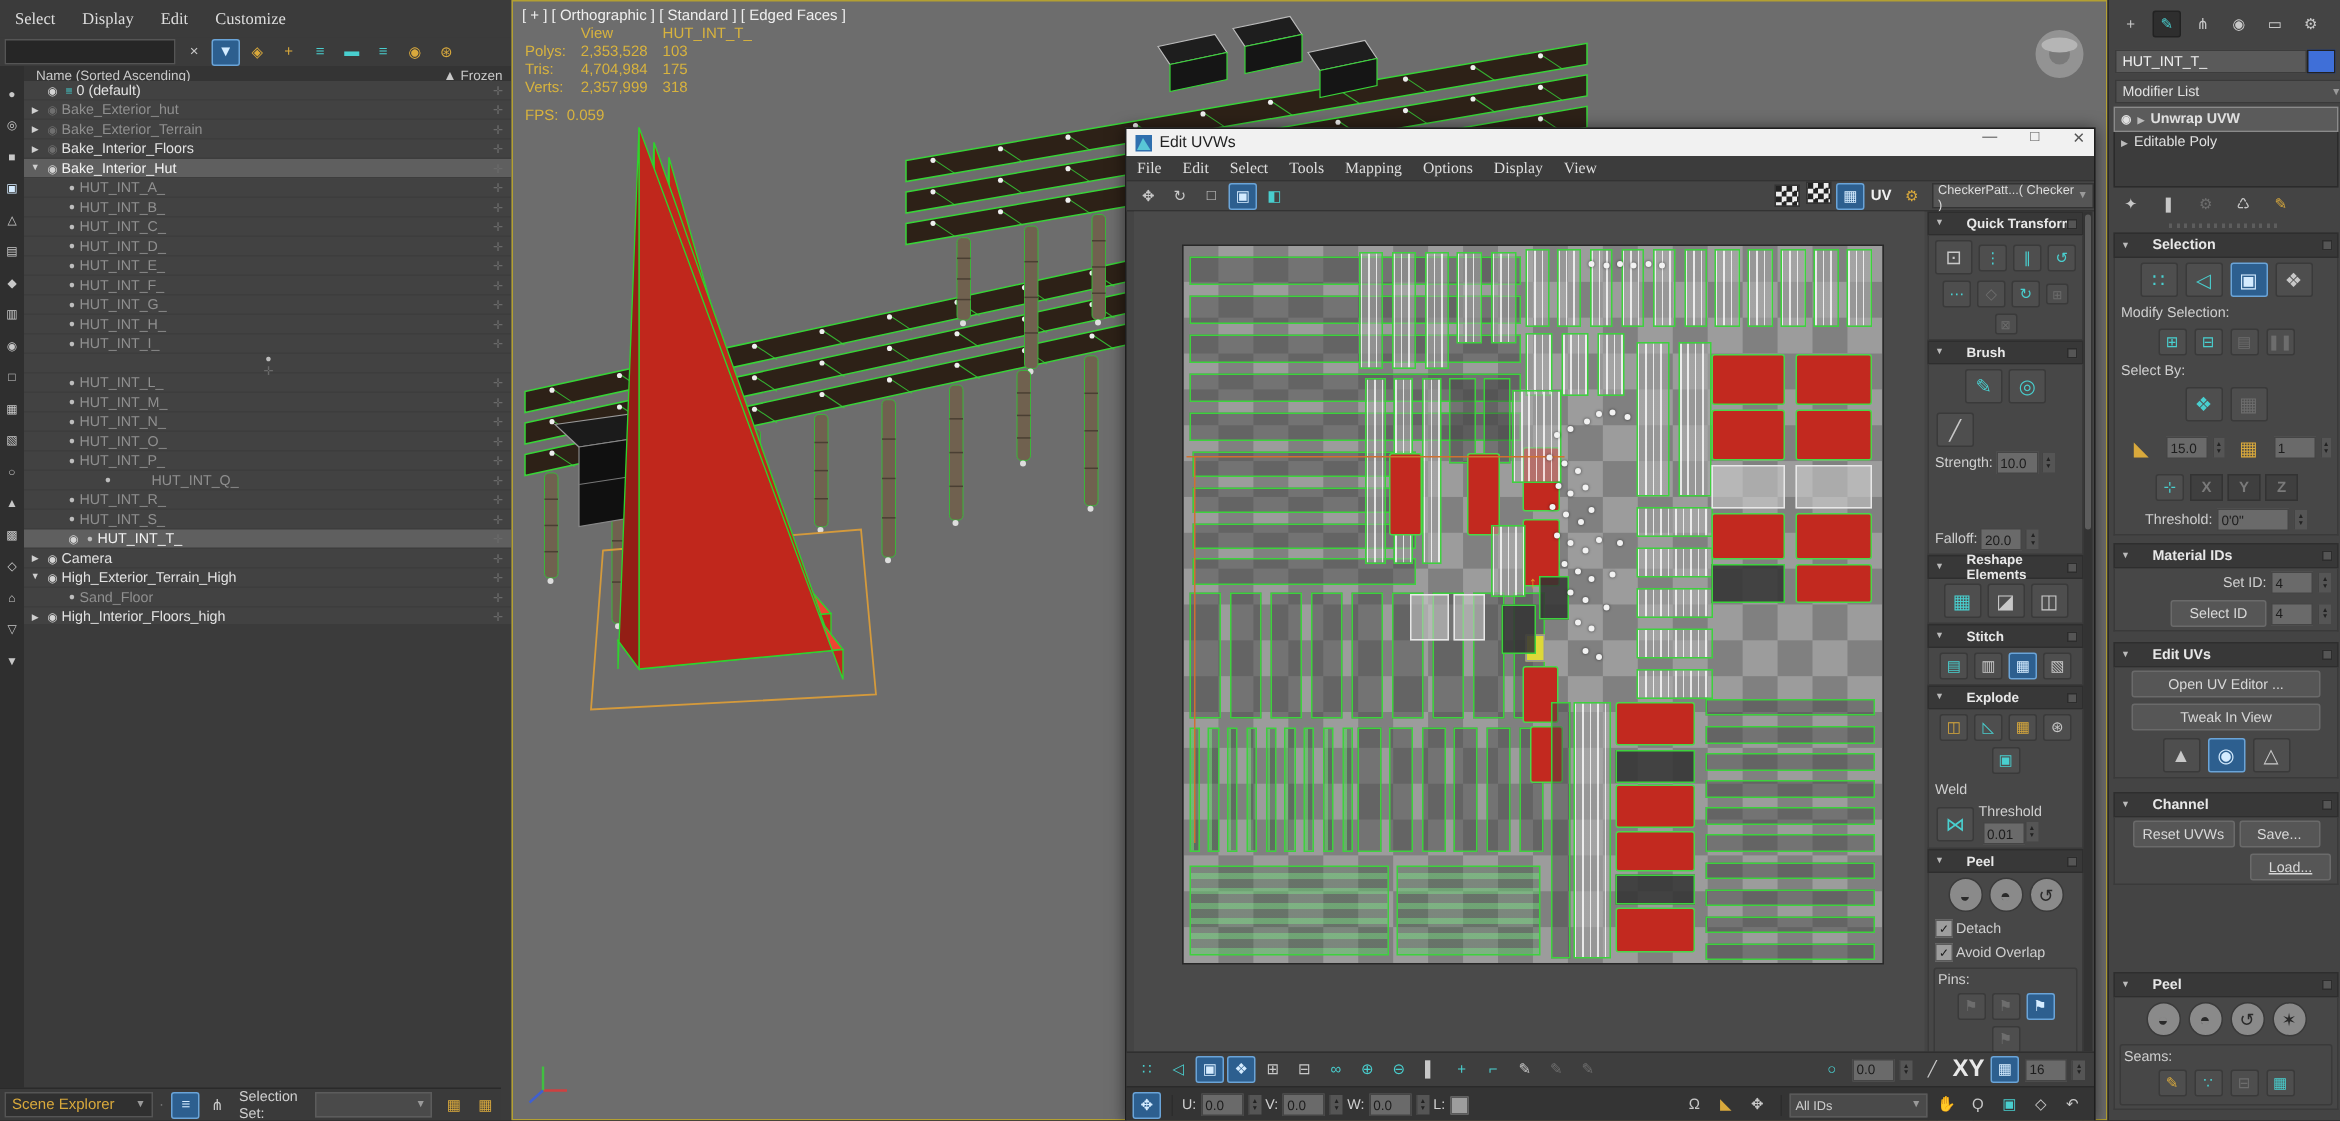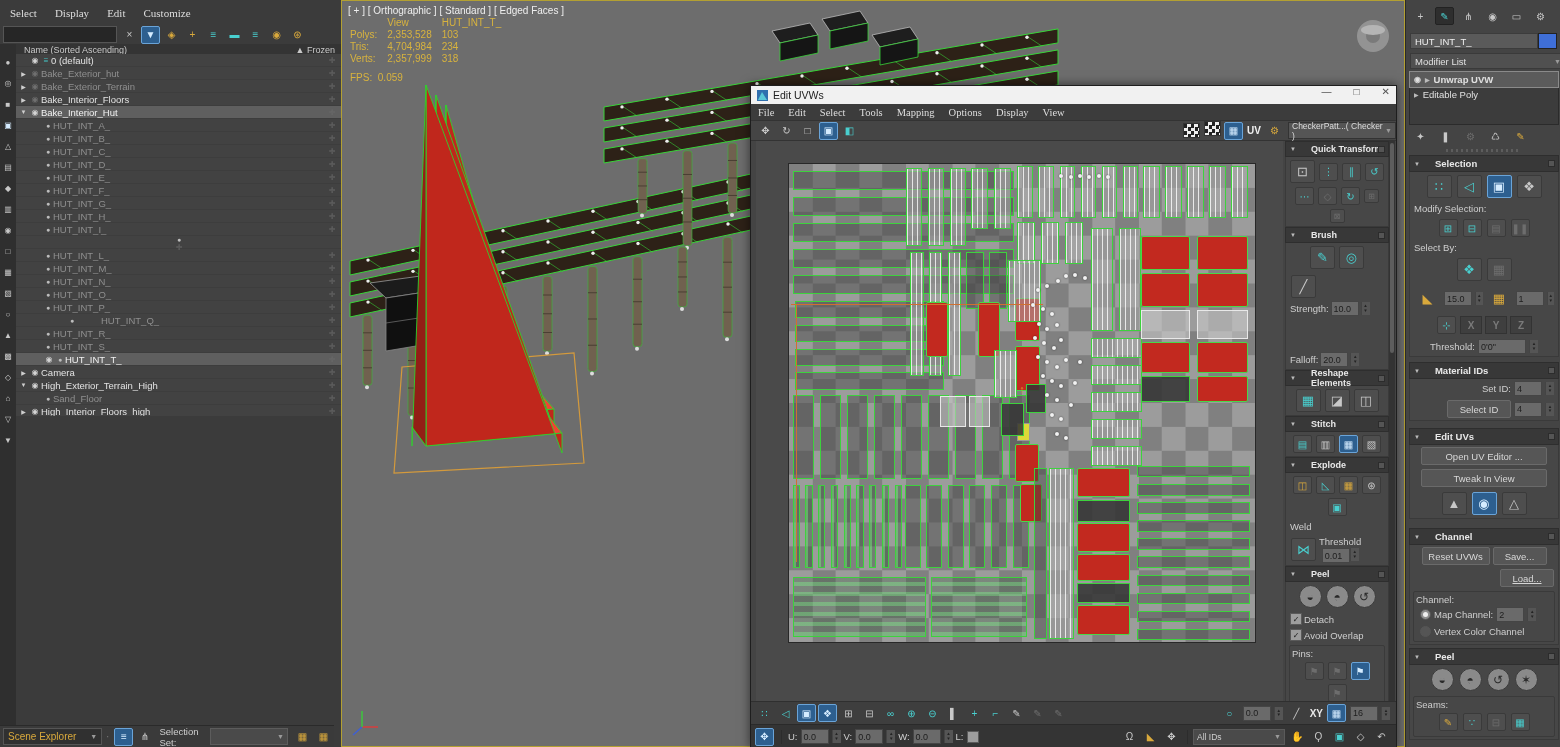--- a/index.html
+++ b/index.html
@@ -605,21 +605,21 @@
               <td>HUT_INT_T_</td>
             </tr>
         <tr>
               <td>Polys:</td>
               <td>2,353,528</td>
               <td>103</td>
             </tr>
         <tr>
               <td>Tris:</td>
               <td>4,704,984</td>
-              <td>234</td>
+              <td>175</td>
             </tr>
         <tr>
               <td>Verts:</td>
               <td>2,357,999</td>
               <td>318</td>
             </tr>
       </tbody>
         </table>
     </div>
     <div id="vp-fps" class="abs">
@@ -1014,21 +1014,21 @@
           <span class="ic dim flat">✎</span>
           <span class="ic dim flat">✎</span>
         </span>
       <span id="row1-right">
         <span><span class="ic teal flat">○</span></span>
         <span class="fld">
             <span class="v">0.0</span>
           </span>
           <span class="sp">▲<br>▼</span>
         <span><span class="ic flat">╱</span></span>
-        <b style="color:#e8e8e8;font-size:10px;">XY</b>
+        <b style="color:#e8e8e8;font-size:16px;">XY</b>
         <span><span class="ic act">▦</span></span>
         <span class="fld">
             <span class="v">16</span>
           </span>
           <span class="sp">▲<br>▼</span>
       </span>
     </div>
     <div id="uvw-row2" class="abs">
       <span><span class="ic act">✥</span></span>
       <span class="sep"></span>
@@ -1205,35 +1205,20 @@
           <span class="pinbox"></span>
         </div>
       <div class="rob">
         <div class="crow ctr">
           <span class="btn" style="width:66px;">Reset UVWs</span>
           <span class="btn" style="width:52px;">Save...</span>
         </div>
         <div class="crow" style="justify-content:flex-end;text-decoration:underline;">
           <span class="btn" style="width:52px;">Load...</span>
         </div>
-        <div class="grp">
-          <span class="lbl">Channel:</span>
-          <div class="crow">
-            <span class="rb on"></span>
-            <span class="lbl">Map Channel:</span>
-            <span class="fld">
-                <span class="v">2</span>
-              </span>
-              <span class="sp">▲<br>▼</span>
-          </div>
-          <div class="crow">
-            <span class="rb off"></span>
-            <span class="lbl">Vertex Color Channel</span>
-          </div>
-        </div>
       </div>
     </div>
 
     <div class="cro" style="top:648px;">
       <div class="roh">
           <span class="arr">▼</span>
           <span>Peel</span>
           <span class="pinbox"></span>
         </div>
       <div class="rob">

